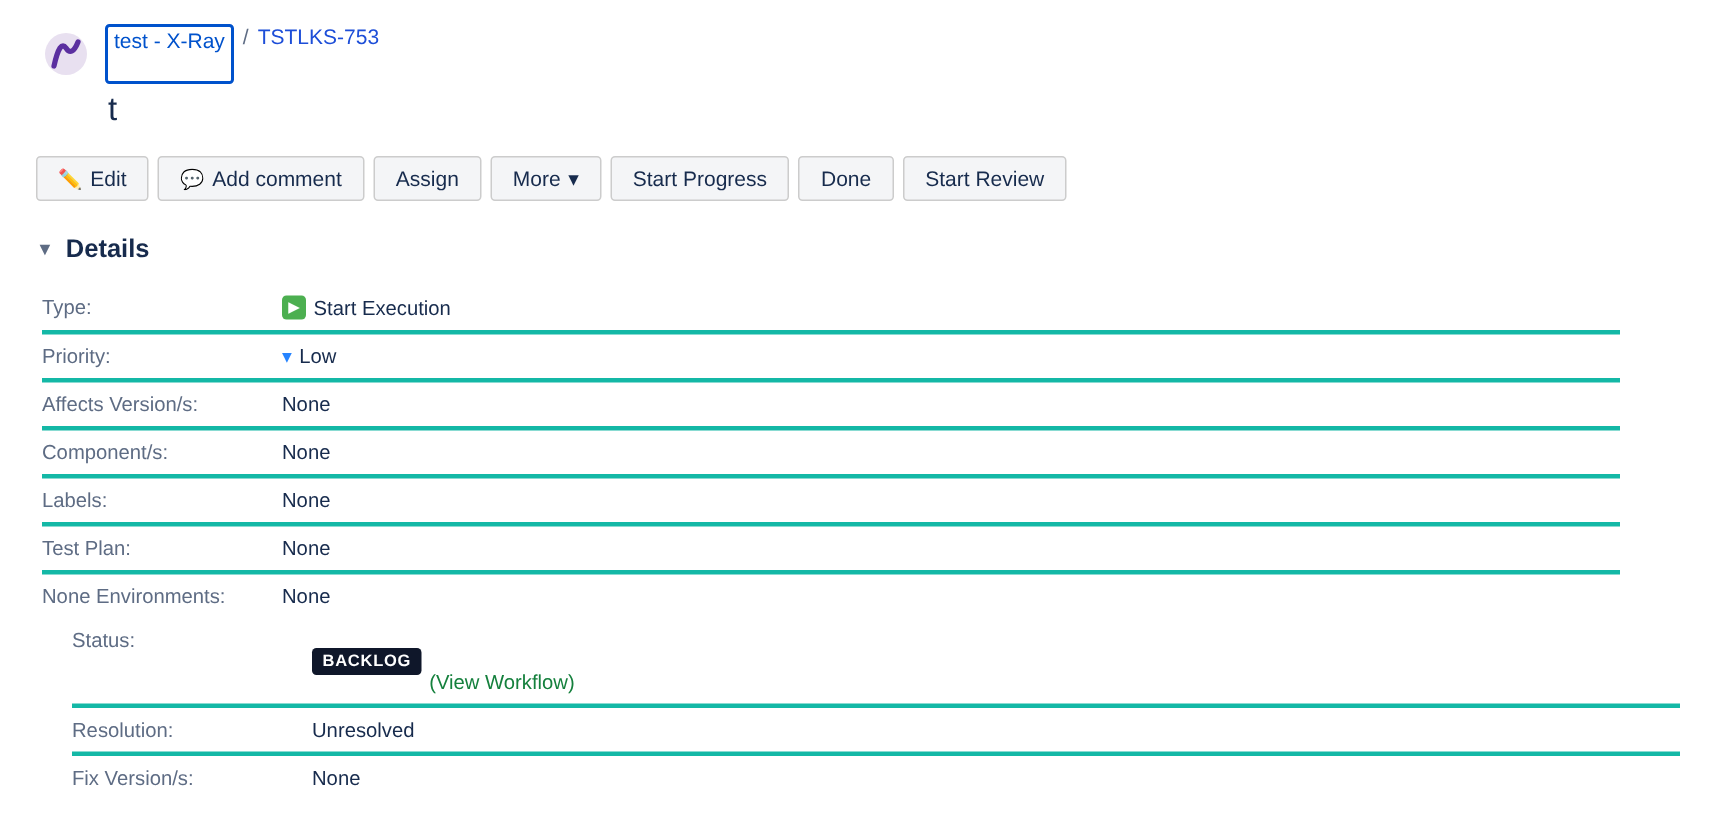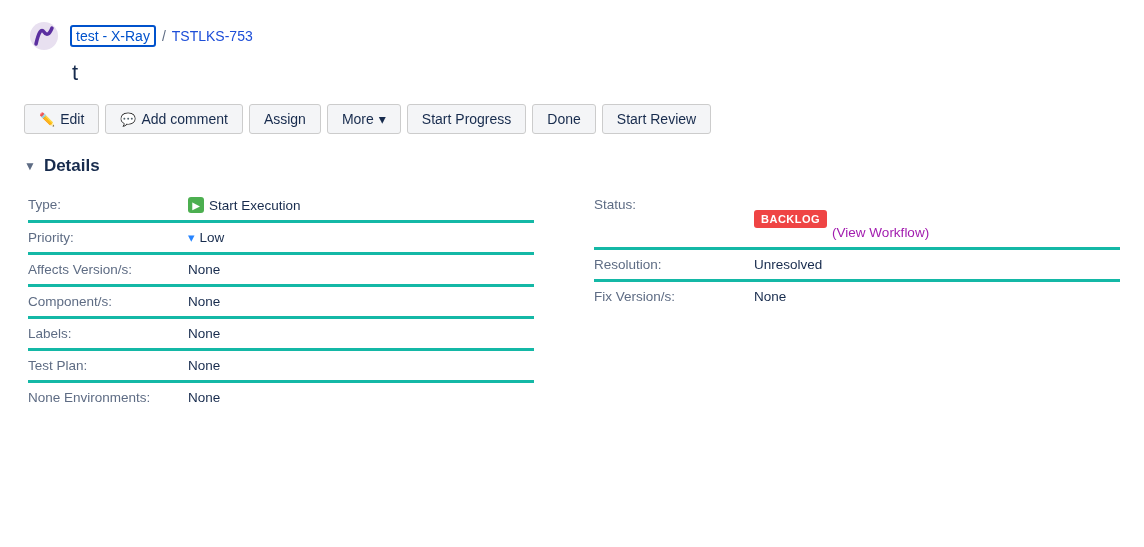--- a/index.html
+++ b/index.html
@@ -7,21 +7,20 @@
       font-family: -apple-system, BlinkMacSystemFont, "Segoe UI", Arial, sans-serif;
       font-size: 14px;
       color: #172b4d;
       background: #fff;
       padding: 16px 24px;
     }
 
     
     .breadcrumb-row {
       display: flex;
-      align-items: center;
       gap: 6px;
       margin-bottom: 4px;
     }
     .logo-icon {
       width: 40px;
       height: 40px;
       display: flex;
       align-items: center;
       justify-content: center;
     }
@@ -85,21 +84,21 @@
       cursor: pointer;
     }
     .section-title {
       font-size: 17px;
       font-weight: 700;
       color: #172b4d;
     }
 
     .details-grid {
       display: grid;
-      grid-template-columns: 1fr 1fr;
+      grid-template-columns: 1fr;
       gap: 0;
       margin-left: 4px;
     }
     .details-col {
       display: flex;
       flex-direction: column;
       gap: 0;
     }
     .detail-row {
       display: flex;
@@ -137,30 +136,30 @@
     }
 
     
     .priority-icon {
       color: #2684ff;
       font-size: 13px;
     }
 
     
     .status-badge {
-      background: #ef4444;
+      background: #0f172a;
       color: #fff;
       font-size: 11px;
       font-weight: 700;
       padding: 3px 7px;
       border-radius: 3px;
       letter-spacing: 0.5px;
     }
     .view-workflow-link {
-      color: #a21caf;
+      color: #15803d;
       font-size: 13.5px;
       text-decoration: none;
       cursor: pointer;
       margin-top: 28px;
     }
 
     
     .details-grid .details-col:first-child {
       padding-right: 40px;
     }

